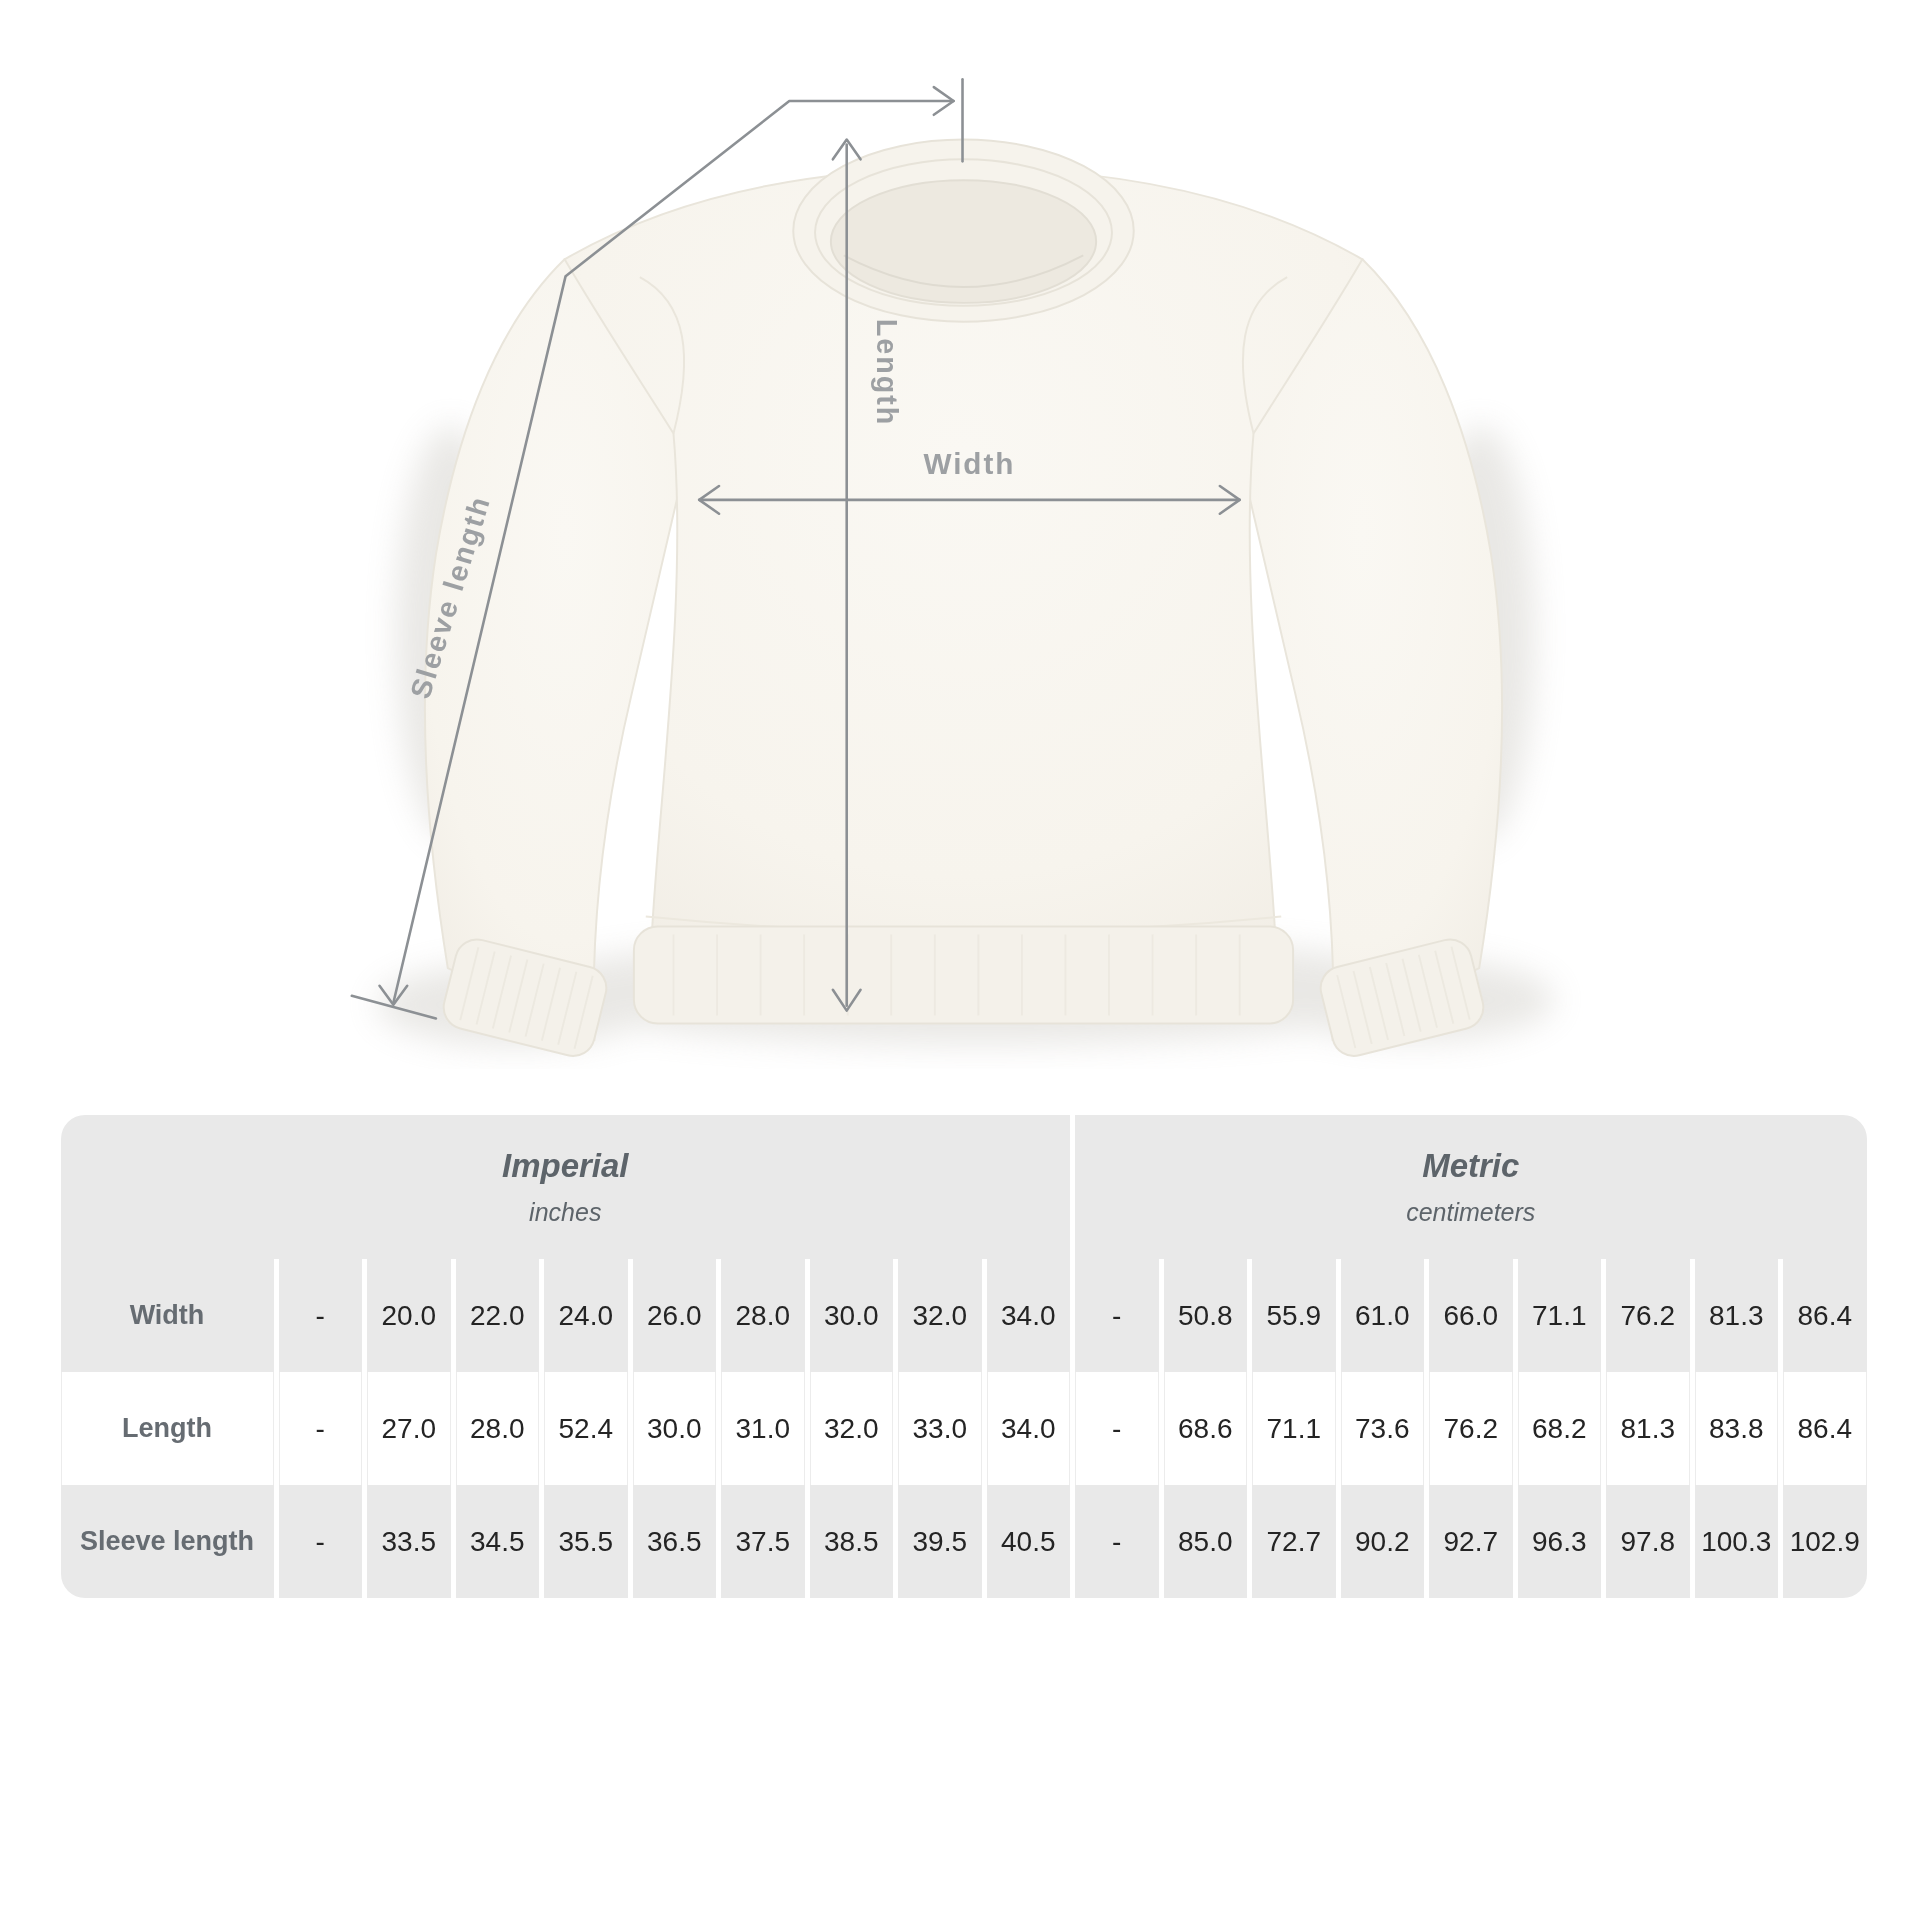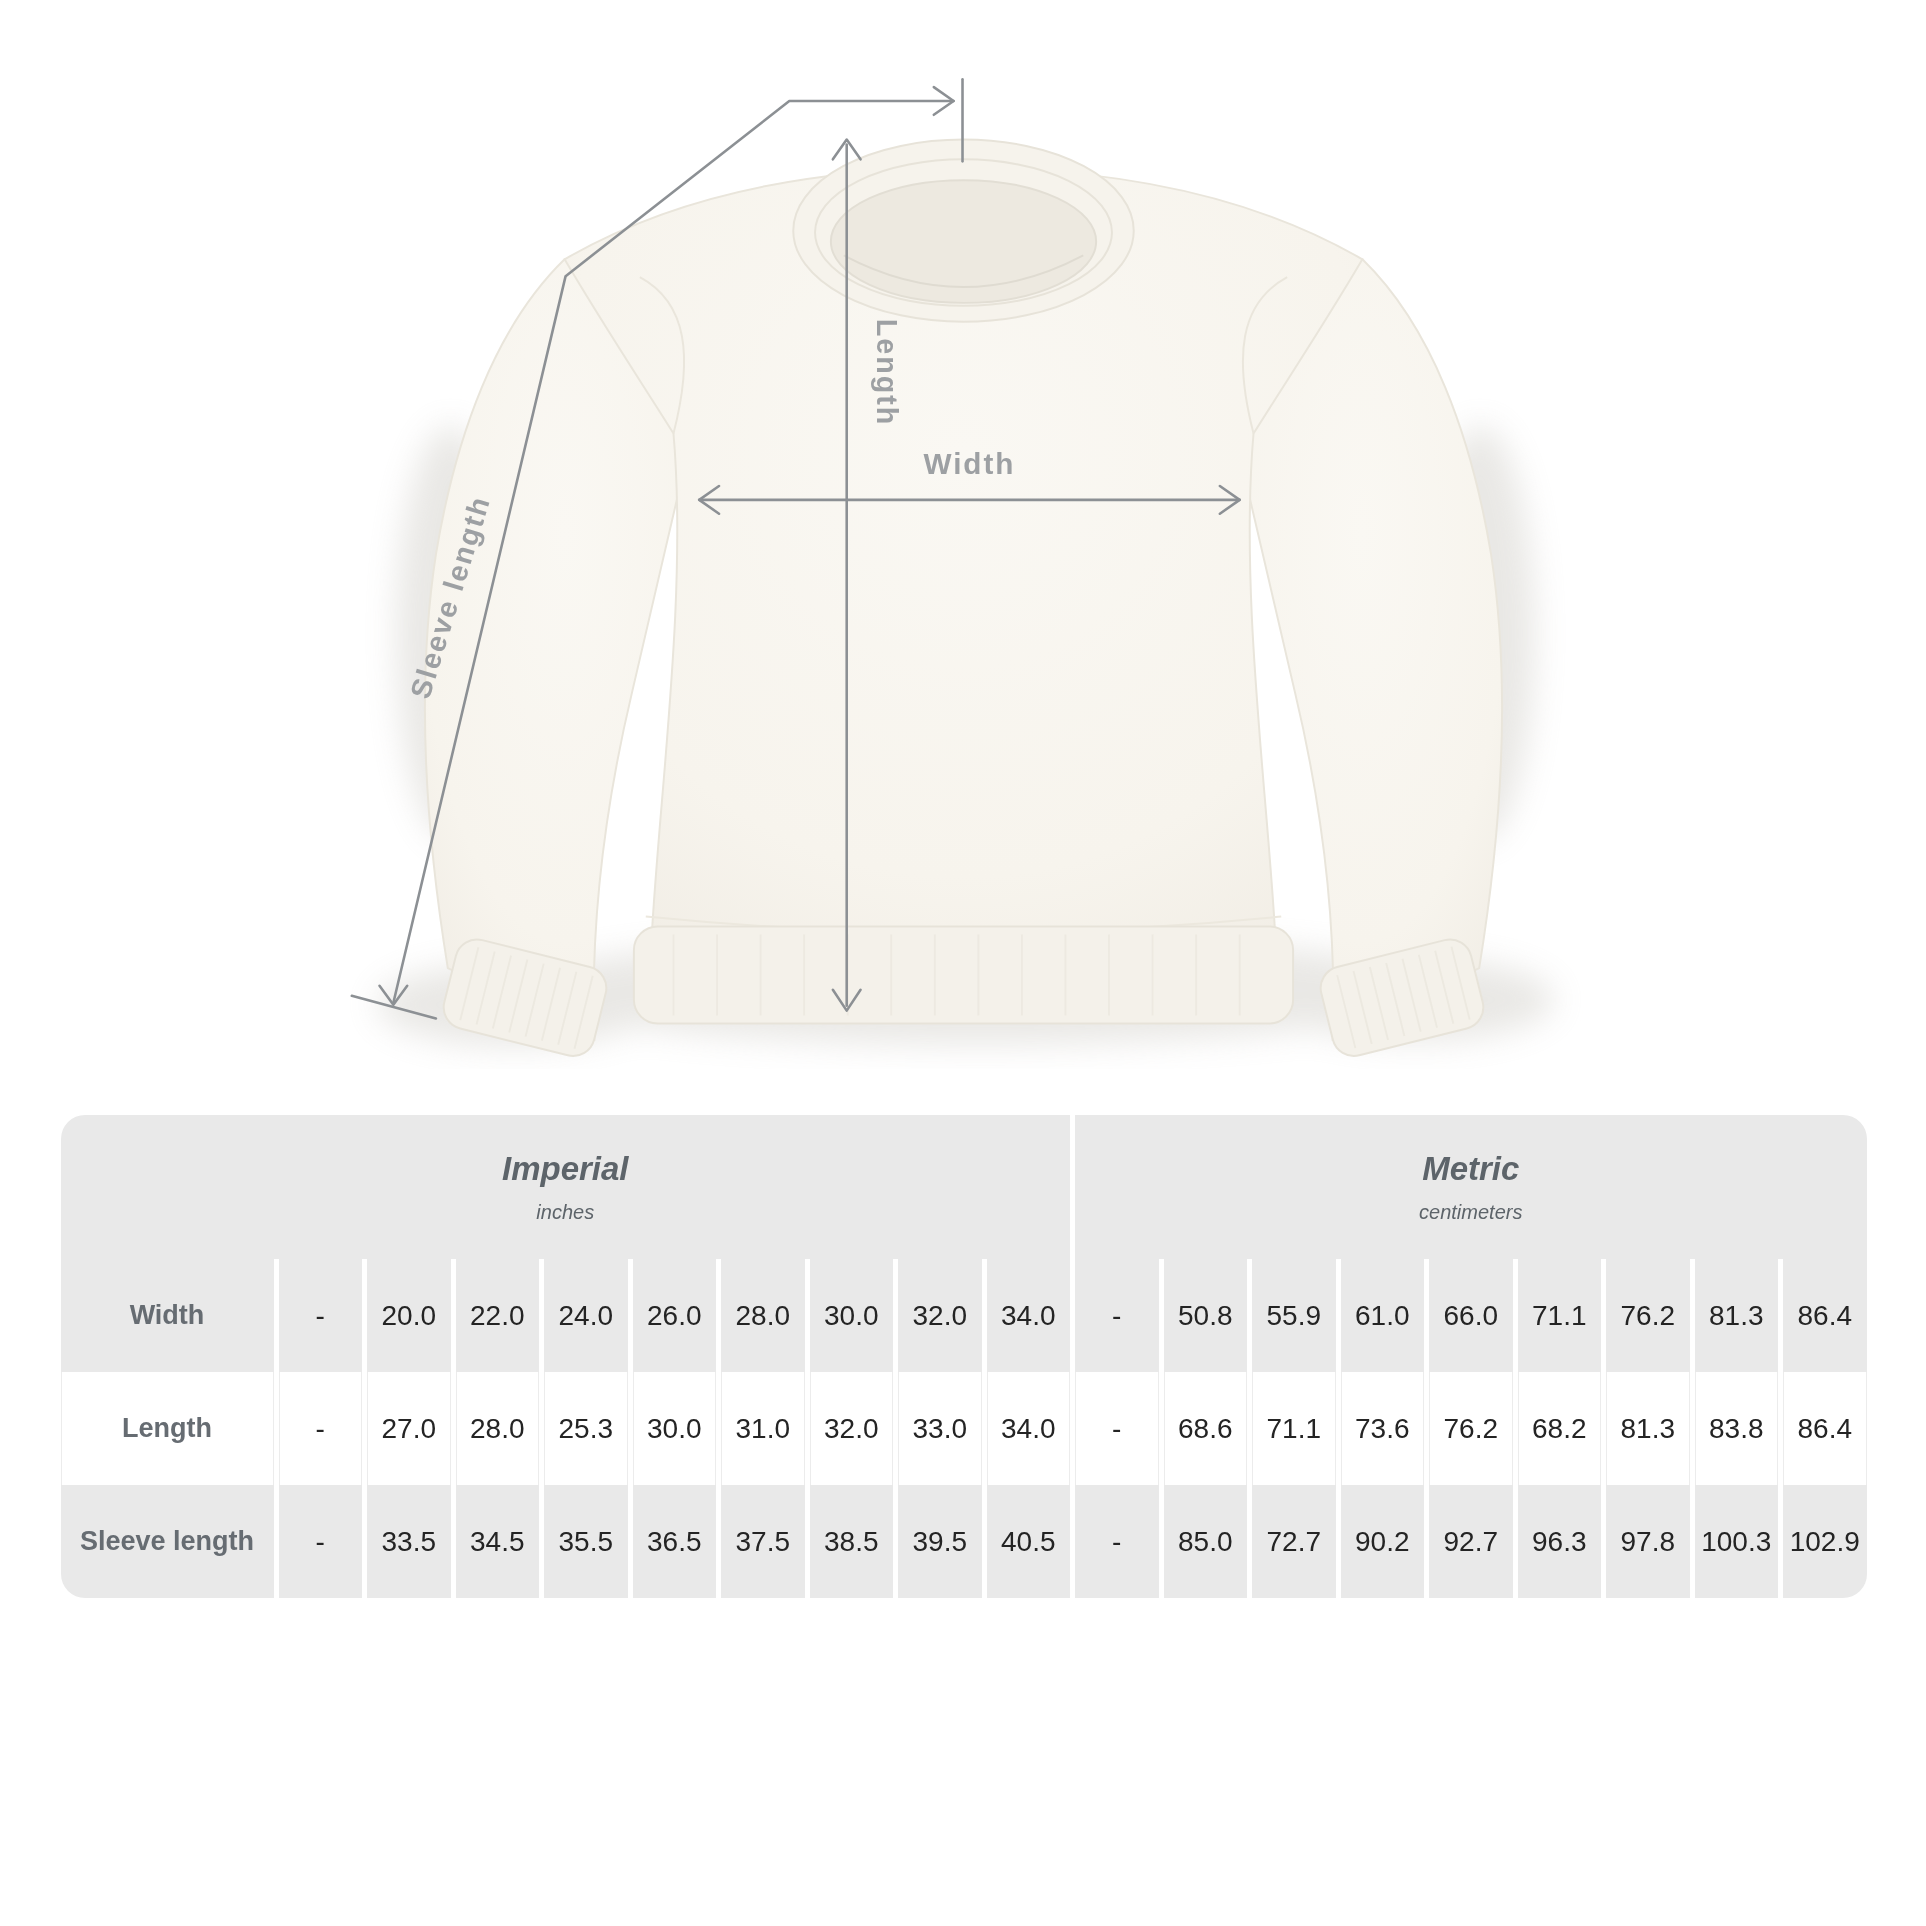--- a/index.html
+++ b/index.html
@@ -22,21 +22,21 @@
     width:1816px;margin:46px auto 0;
     border-collapse:separate;border-spacing:5px 0;
     table-layout:fixed;
   }
   .band-cell{
     background:#e9e9e9;height:144px;text-align:center;vertical-align:middle;padding:0;
   }
   .band-cell.first{border-top-left-radius:24px;}
   .band-cell.last{border-top-right-radius:24px;}
   .unit-label{font-size:33px;font-weight:bold;font-style:italic;color:#5d646a;}
-  .unit-sub{font-size:20px;font-style:italic;color:#5d646a;margin-top:13px;}
+  .unit-sub{font-size:25px;font-style:italic;color:#5d646a;margin-top:13px;}
   tr.head-row td{
     background:#ffffff;height:117px;text-align:center;vertical-align:middle;
     font-size:27px;font-weight:bold;color:#666c72;
     border-left:1px solid #ececec;border-right:1px solid #ececec;
   }
   tr.data-row td{
     height:111px;text-align:center;vertical-align:middle;
     font-size:28px;color:#242424;
   }
   tr.data-row td.row-label{font-size:27px;font-weight:bold;color:#666c72;}
@@ -220,21 +220,21 @@
           <td class="val">71.1</td>
           <td class="val">76.2</td>
           <td class="val">81.3</td>
           <td class="val">86.4</td>
         </tr>
         <tr class="data-row white">
           <td class="row-label">Length</td>
           <td class="val">-</td>
           <td class="val">27.0</td>
           <td class="val">28.0</td>
-          <td class="val">25.3</td>
+          <td class="val">52.4</td>
           <td class="val">30.0</td>
           <td class="val">31.0</td>
           <td class="val">32.0</td>
           <td class="val">33.0</td>
           <td class="val">34.0</td>
           <td class="val">-</td>
           <td class="val">68.6</td>
           <td class="val">71.1</td>
           <td class="val">73.6</td>
           <td class="val">76.2</td>

